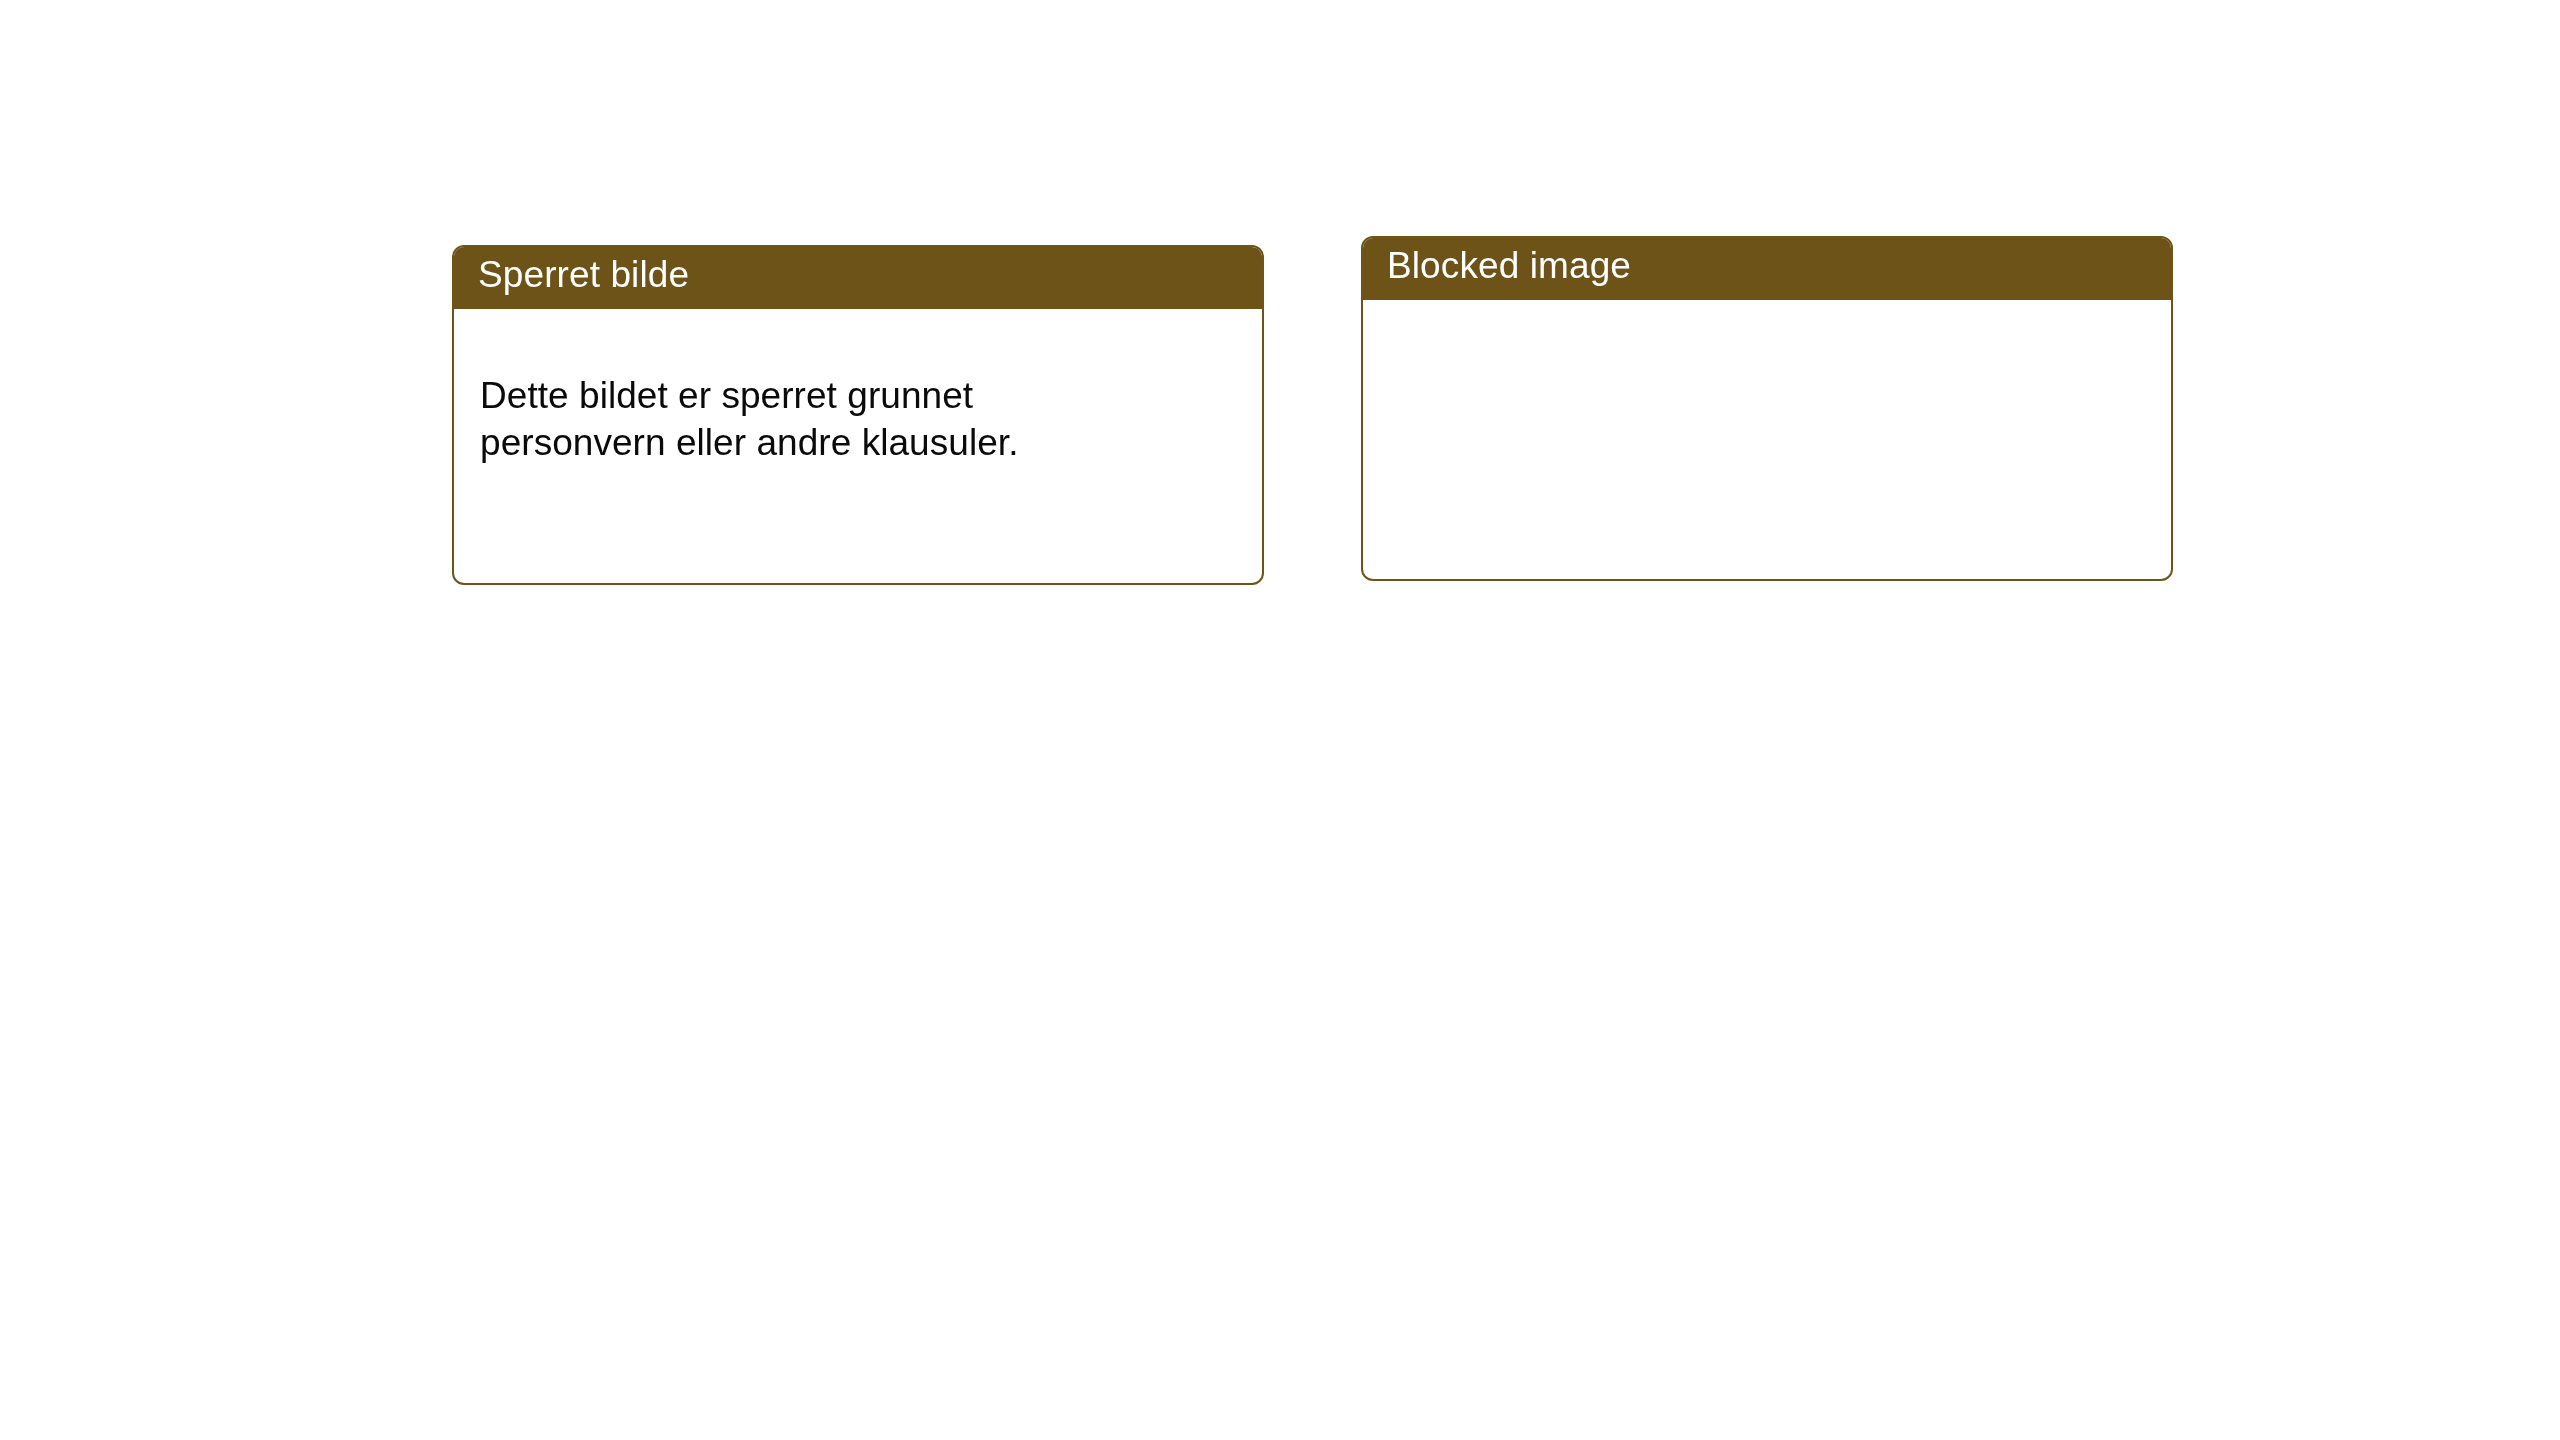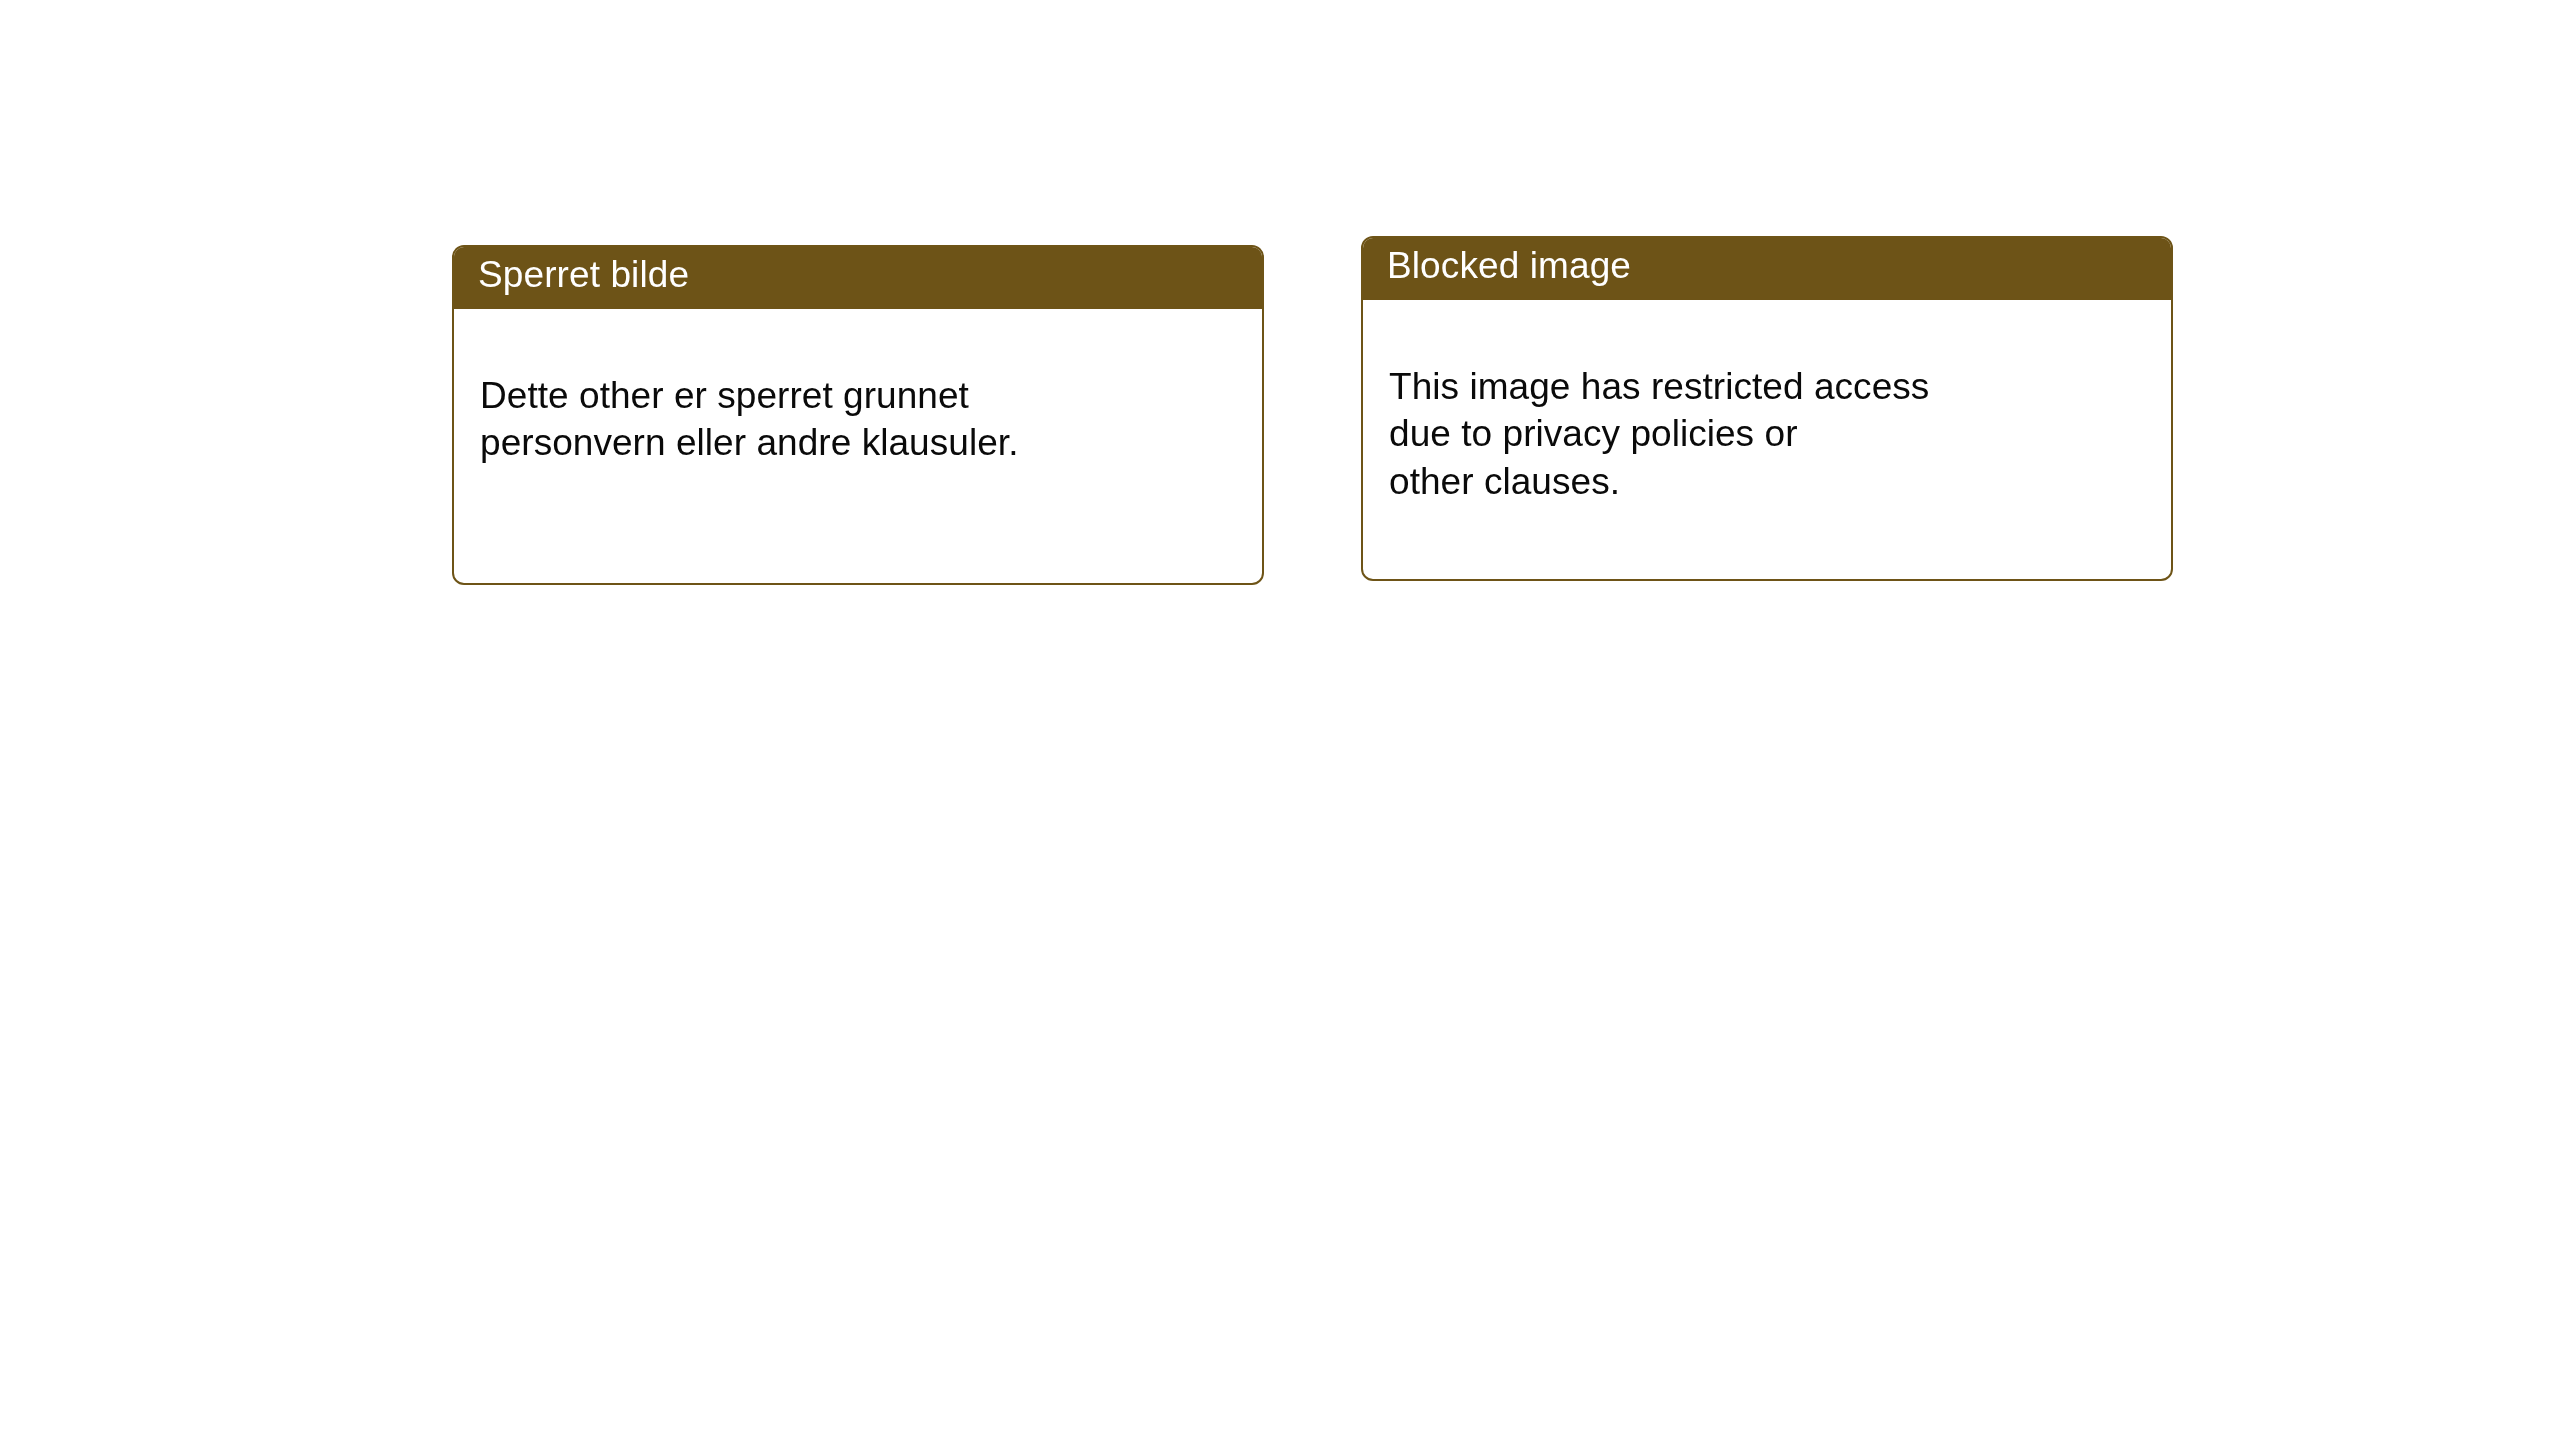--- a/index.html
+++ b/index.html
@@ -74,29 +74,24 @@
 </head>
 <body>
 
 <div class="page">
 
   <div class="notice-card card-no">
     <div class="card-header">
       <span class="card-header-title">Sperret bilde</span>
     </div>
     <div class="card-body">
-      <p class="card-body-text">Dette other er sperret grunnet
+      <p class="card-body-text">Dette bildet er sperret grunnet
 personvern eller andre klausuler.</p>
     </div>
   </div>
 
   <div class="notice-card card-en">
     <div class="card-header">
       <span class="card-header-title">Blocked image</span>
     </div>
-    <div class="card-body">
-      <p class="card-body-text">This image has restricted access
-due to privacy policies or
-other clauses.</p>
-    </div>
   </div>
 
 </div>
 
 </body></html>

